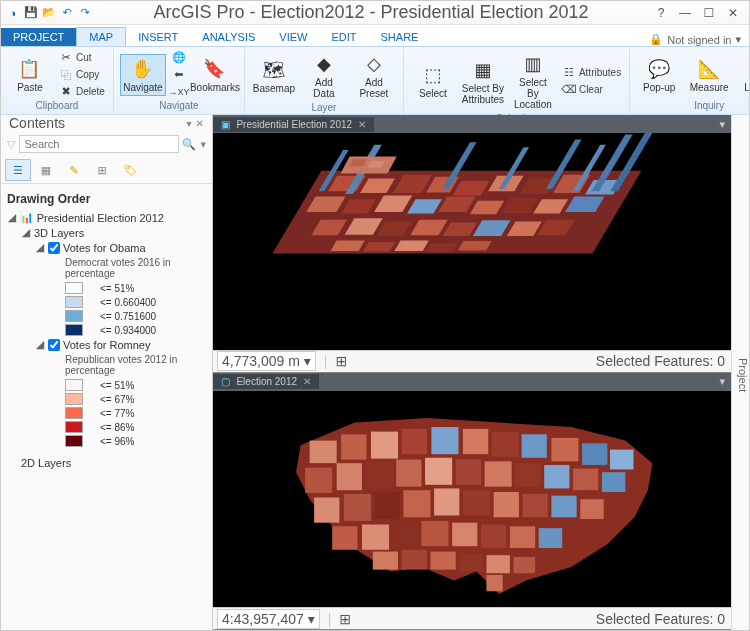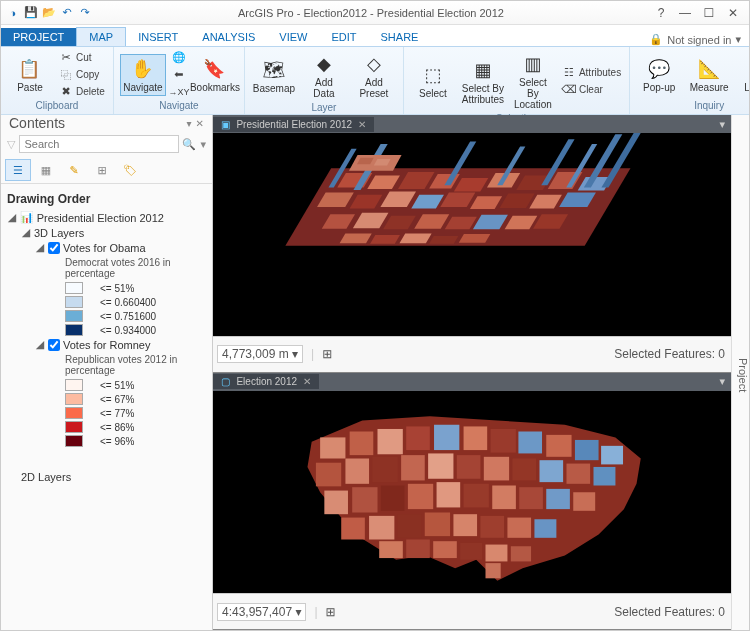--- a/index.html
+++ b/index.html
@@ -1,20 +1,20 @@
 <!DOCTYPE html>
 <html><head>
 <meta charset="utf-8">
 <style>
 * { box-sizing: border-box; margin: 0; padding: 0; font-family: "Segoe UI", Arial, sans-serif; }
 body { width: 750px; height: 631px; background: #fff; font-size: 11px; color: #333; overflow: hidden; border: 1px solid #ccc; }
 .titlebar { height: 24px; background: linear-gradient(#fff,#f7f7f7); display: flex; align-items: center; border-bottom: 1px solid #e0e0e0; }
 .qat { display: flex; gap: 2px; padding: 0 4px; }
 .qat-btn { width: 16px; height: 16px; display: flex; align-items: center; justify-content: center; }
-.title-text { flex: 1; text-align: center; color: #555; font-size: 11px; }
+.title-text { flex: 1; text-align: center; color: #555; font-size: 18px; }
 .winbtns { display: flex; gap: 8px; padding: 0 8px; align-items: center; }
 .winbtn { width: 16px; height: 16px; display: flex; align-items: center; justify-content: center; font-size: 12px; color: #555; }
 .tabs { height: 22px; display: flex; align-items: flex-end; background: #fff; border-bottom: 1px solid #b8d6f0; }
 .tab { padding: 3px 12px; font-size: 11px; color: #0a6ab6; cursor: pointer; }
 .tab.active { background: #e1eefb; border: 1px solid #9ec9ed; border-bottom: none; }
 .tab.project { background: #1a6fb8; color: #fff; }
 .signin { margin-left: auto; padding: 0 8px; color: #666; display: flex; align-items: center; gap: 4px; }
 .ribbon { height: 68px; background: linear-gradient(#f4f9fe,#e8f1fa); border-bottom: 1px solid #c9dff1; display: flex; }
 .rgroup { border-right: 1px solid #cfe3f2; padding: 2px 6px; display: flex; flex-direction: column; align-items: center; position: relative; }
 .rgroup-body { flex: 1; display: flex; align-items: center; gap: 4px; }
@@ -45,21 +45,21 @@
 .class-title { color: #555; font-size: 10px; margin: 2px 0; }
 .class-row { display: flex; align-items: center; gap: 17px; padding: 1px 0; }
 .swatch { width: 18px; height: 12px; border: 1px solid #aaa; }
 .class-lbl { font-size: 10px; color: #333; }
 .viewstack { flex: 1; display: flex; flex-direction: column; position: relative; }
 .viewpane { flex: 1; display: flex; flex-direction: column; border-bottom: 1px solid #888; min-height: 0; }
 .view-tabbar { height: 18px; background: #5a6068; display: flex; align-items: center; }
 .view-tab { background: #3e444c; color: #ccc; padding: 2px 8px; font-size: 10px; display: flex; align-items: center; gap: 6px; }
 .view-tab .x { color: #aaa; }
 .view-canvas { flex: 1; background: #000; position: relative; overflow: hidden; }
-.view-status { height: 36px; background: #f7f7f7; border-top: 1px solid #ccc; display: flex; align-items: center; font-size: 12px; color: #555; }
+.view-status { height: 22px; background: #f7f7f7; border-top: 1px solid #ccc; display: flex; align-items: center; font-size: 14px; color: #555; }
 .view-status .scale { border: 1px solid #ccc; padding: 1px 4px; margin: 0 4px; background: #fff; min-width: 80px; }
 .view-status .sel { margin-left: auto; padding: 0 6px; }
 .sidebar-right { width: 18px; writing-mode: vertical-rl; text-align: center; font-size: 11px; color: #666; background: #fafafa; border-left: 1px solid #ddd; padding-top: 6px; }
 .map3d { position: absolute; inset: 0; }
 .map2d { position: absolute; inset: 0; }
 svg.usmap { width: 100%; height: 100%; }
 </style>
 </head>
 <body>
 
@@ -307,21 +307,21 @@
                   <span class="swatch" style="background: rgb(203, 24, 29);"></span>
                   <span class="class-lbl">&lt;= 86%</span>
                 </div>
                 <div class="class-row">
                   <span class="swatch" style="background: rgb(103, 0, 13);"></span>
                   <span class="class-lbl">&lt;= 96%</span>
                 </div>
               </div>
           </div>
         </div>
-        <div class="tree-row" style="margin-top:22px">
+        <div class="tree-row" style="margin-top:8px">
             <span class="layer-name">2D Layers</span>
           </div>
       </div>
     </div>
   </div>
 
   <div class="viewstack">
 
     <div class="viewpane">
       <div class="view-tabbar">

